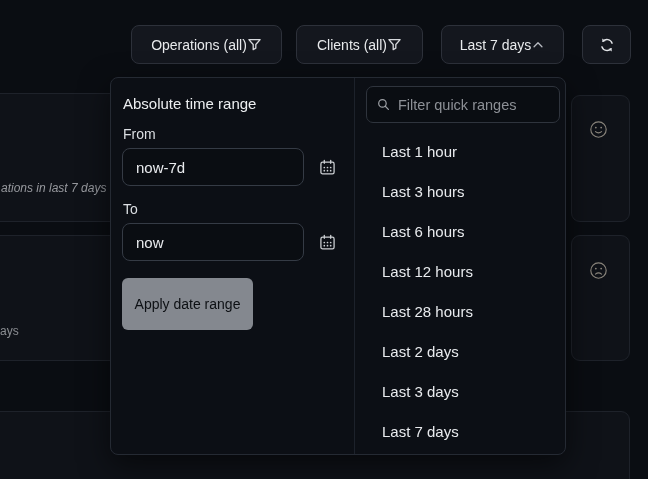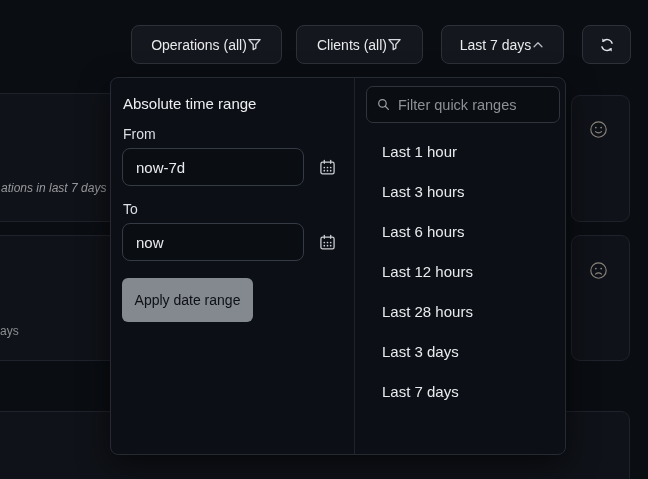--- a/index.html
+++ b/index.html
@@ -40,21 +40,21 @@
     background:#0a0d12; border:1px solid #353b45; border-radius:8px;
     color:#e9ebee; font-size:15px; padding:0 13px; outline:none;
     font-family:"Liberation Sans", sans-serif;
   }
   .cal-btn {
     position:absolute; left:203px; width:26px; height:26px;
     display:flex; align-items:center; justify-content:center;
     background:none; border:none; color:#cdd0d4; cursor:pointer;
   }
   .apply-btn {
-    position:absolute; left:11px; top:200px; width:131px; height:44px;
+    position:absolute; left:11px; top:200px; width:131px; height:52px;
     background:#84888f; color:#0d1014; border:none; border-radius:6px;
     font-size:14px; font-weight:500; cursor:pointer;
     font-family:"Liberation Sans", sans-serif;
   }
   .right-sec {
     position:absolute; left:243px; top:0; right:0; bottom:0;
     border-left:1px solid #1d222b;
   }
   .search-box {
     position:absolute; left:11px; top:8px; width:194px; height:37px;
@@ -173,17 +173,18 @@
         <line x1="10.2" y1="10.2" x2="14" y2="14" stroke="#9da0a5" stroke-width="1.5" stroke-linecap="round"></line>
       </svg>
       <input type="text" placeholder="Filter quick ranges" style="">
     </div>
     <div class="qr-list">
       <div class="qr-item">Last 1 hour</div>
       <div class="qr-item">Last 3 hours</div>
       <div class="qr-item">Last 6 hours</div>
       <div class="qr-item">Last 12 hours</div>
       <div class="qr-item">Last 28 hours</div>
+      <div class="qr-item">Last 2 days</div>
       <div class="qr-item">Last 3 days</div>
       <div class="qr-item">Last 7 days</div>
     </div>
   </div>
 </div>
 
 </body></html>

